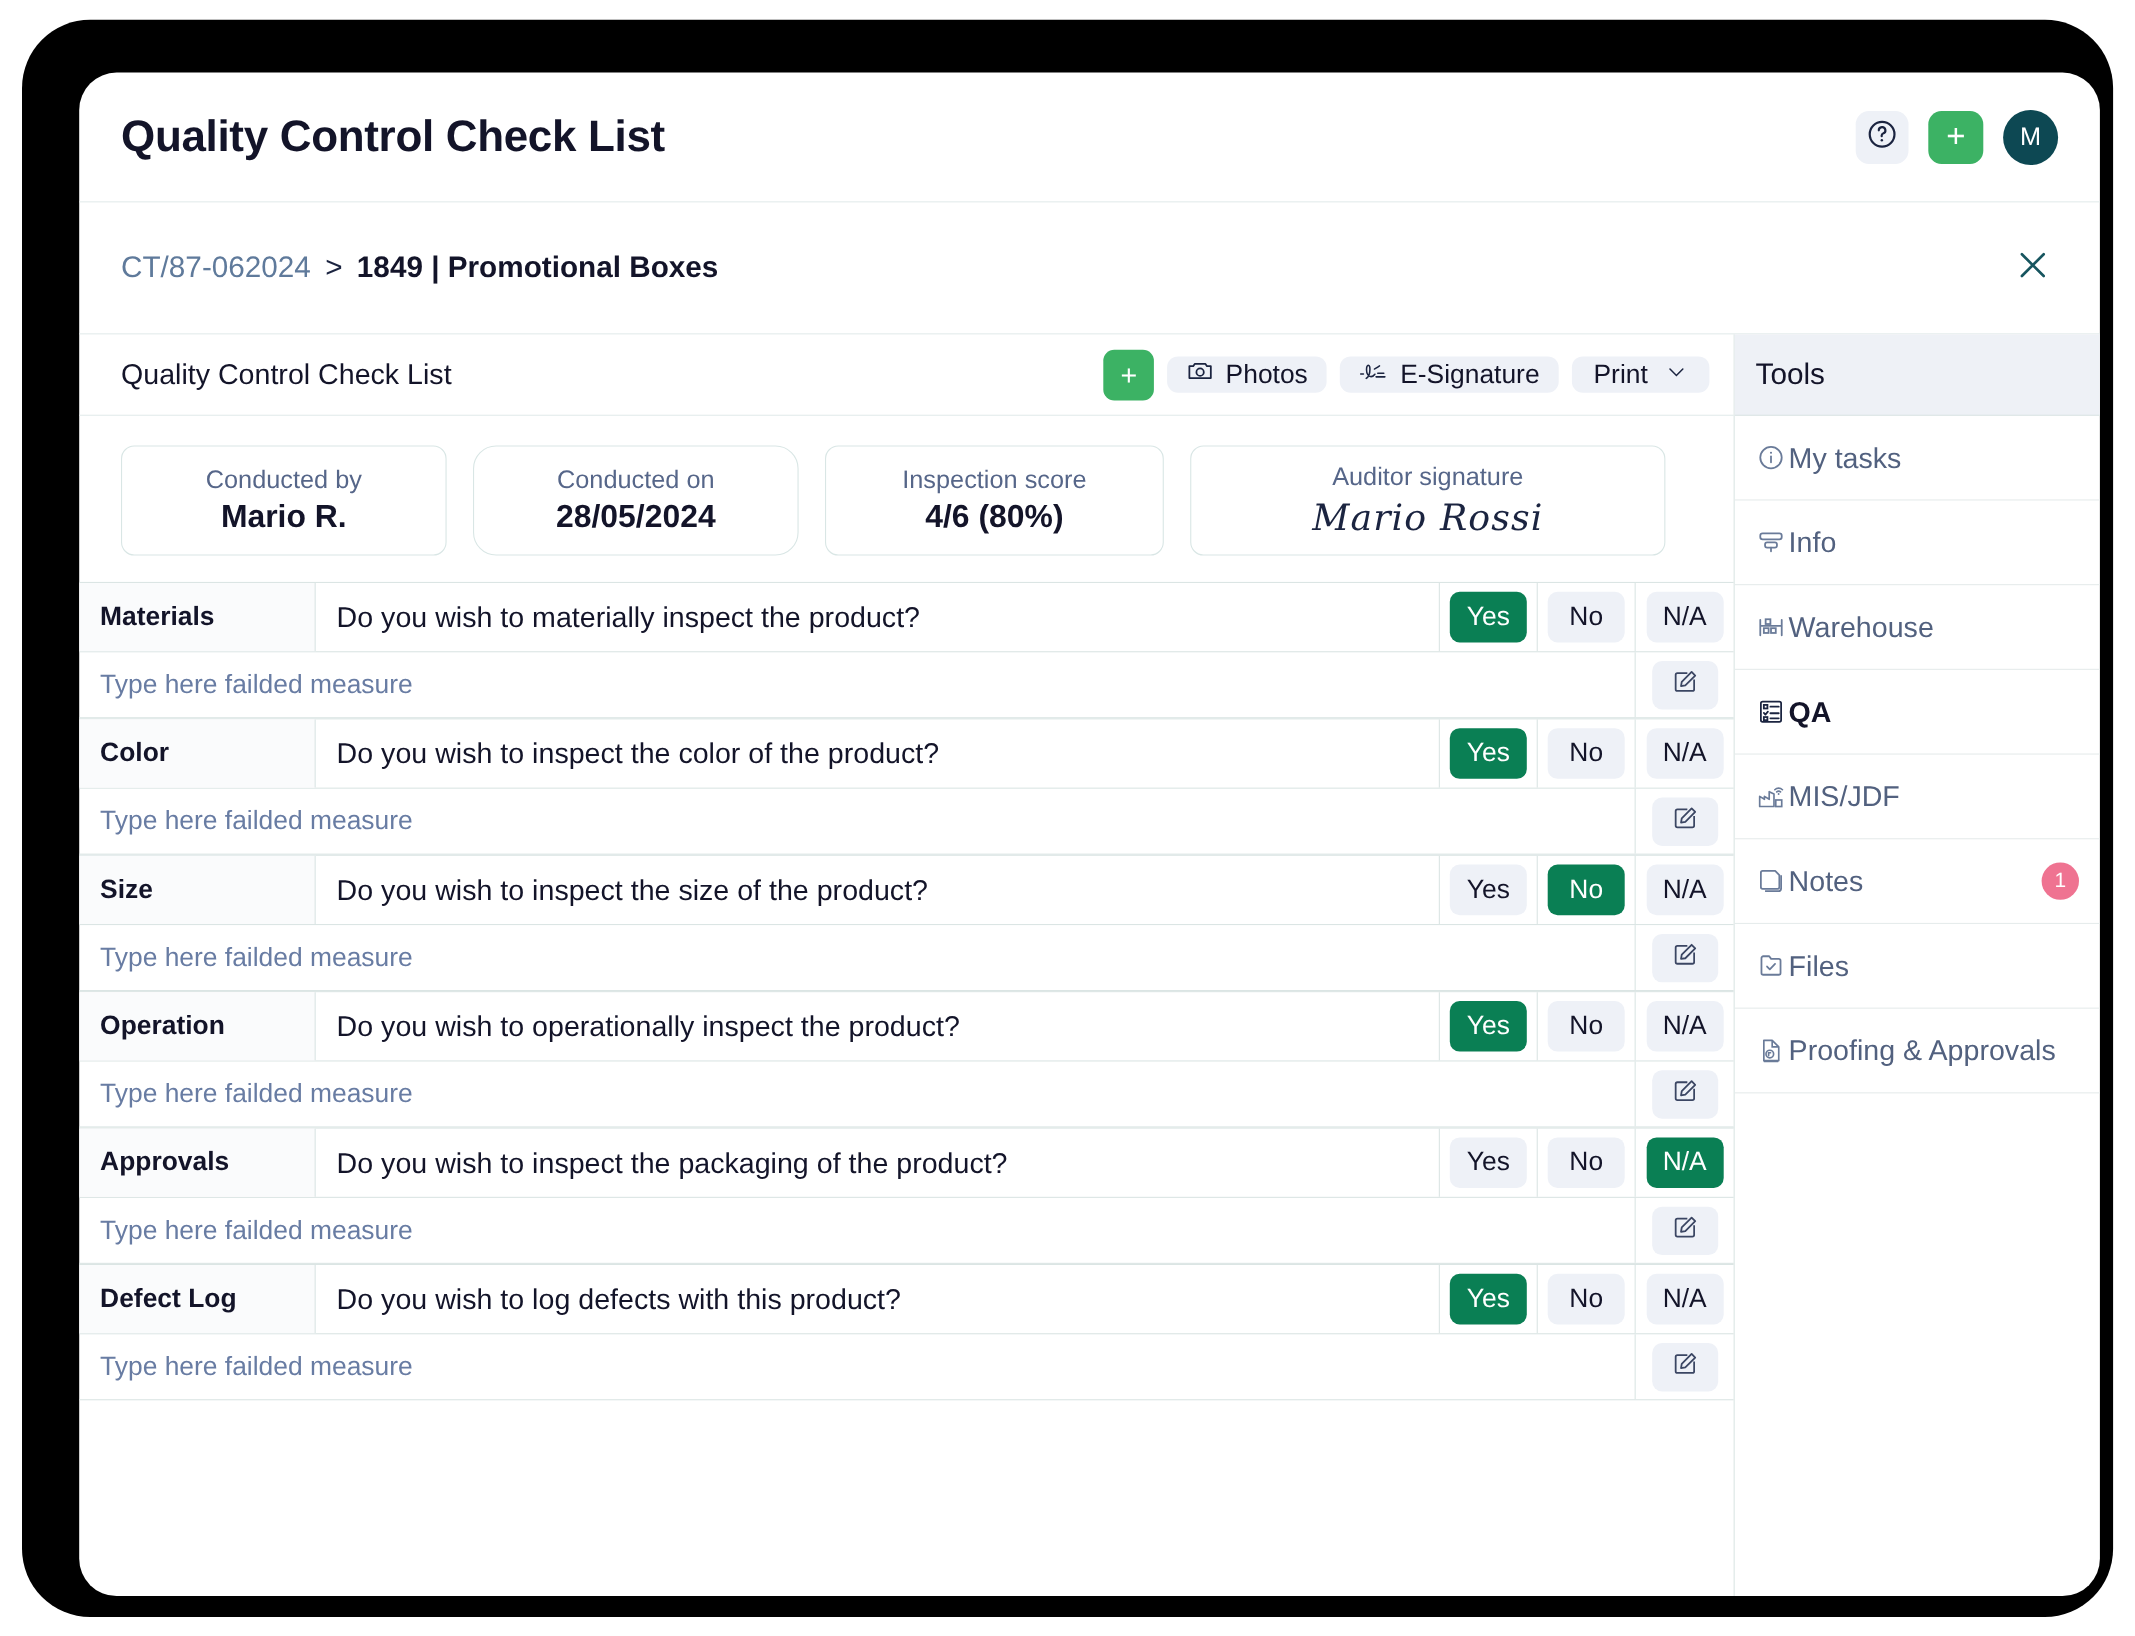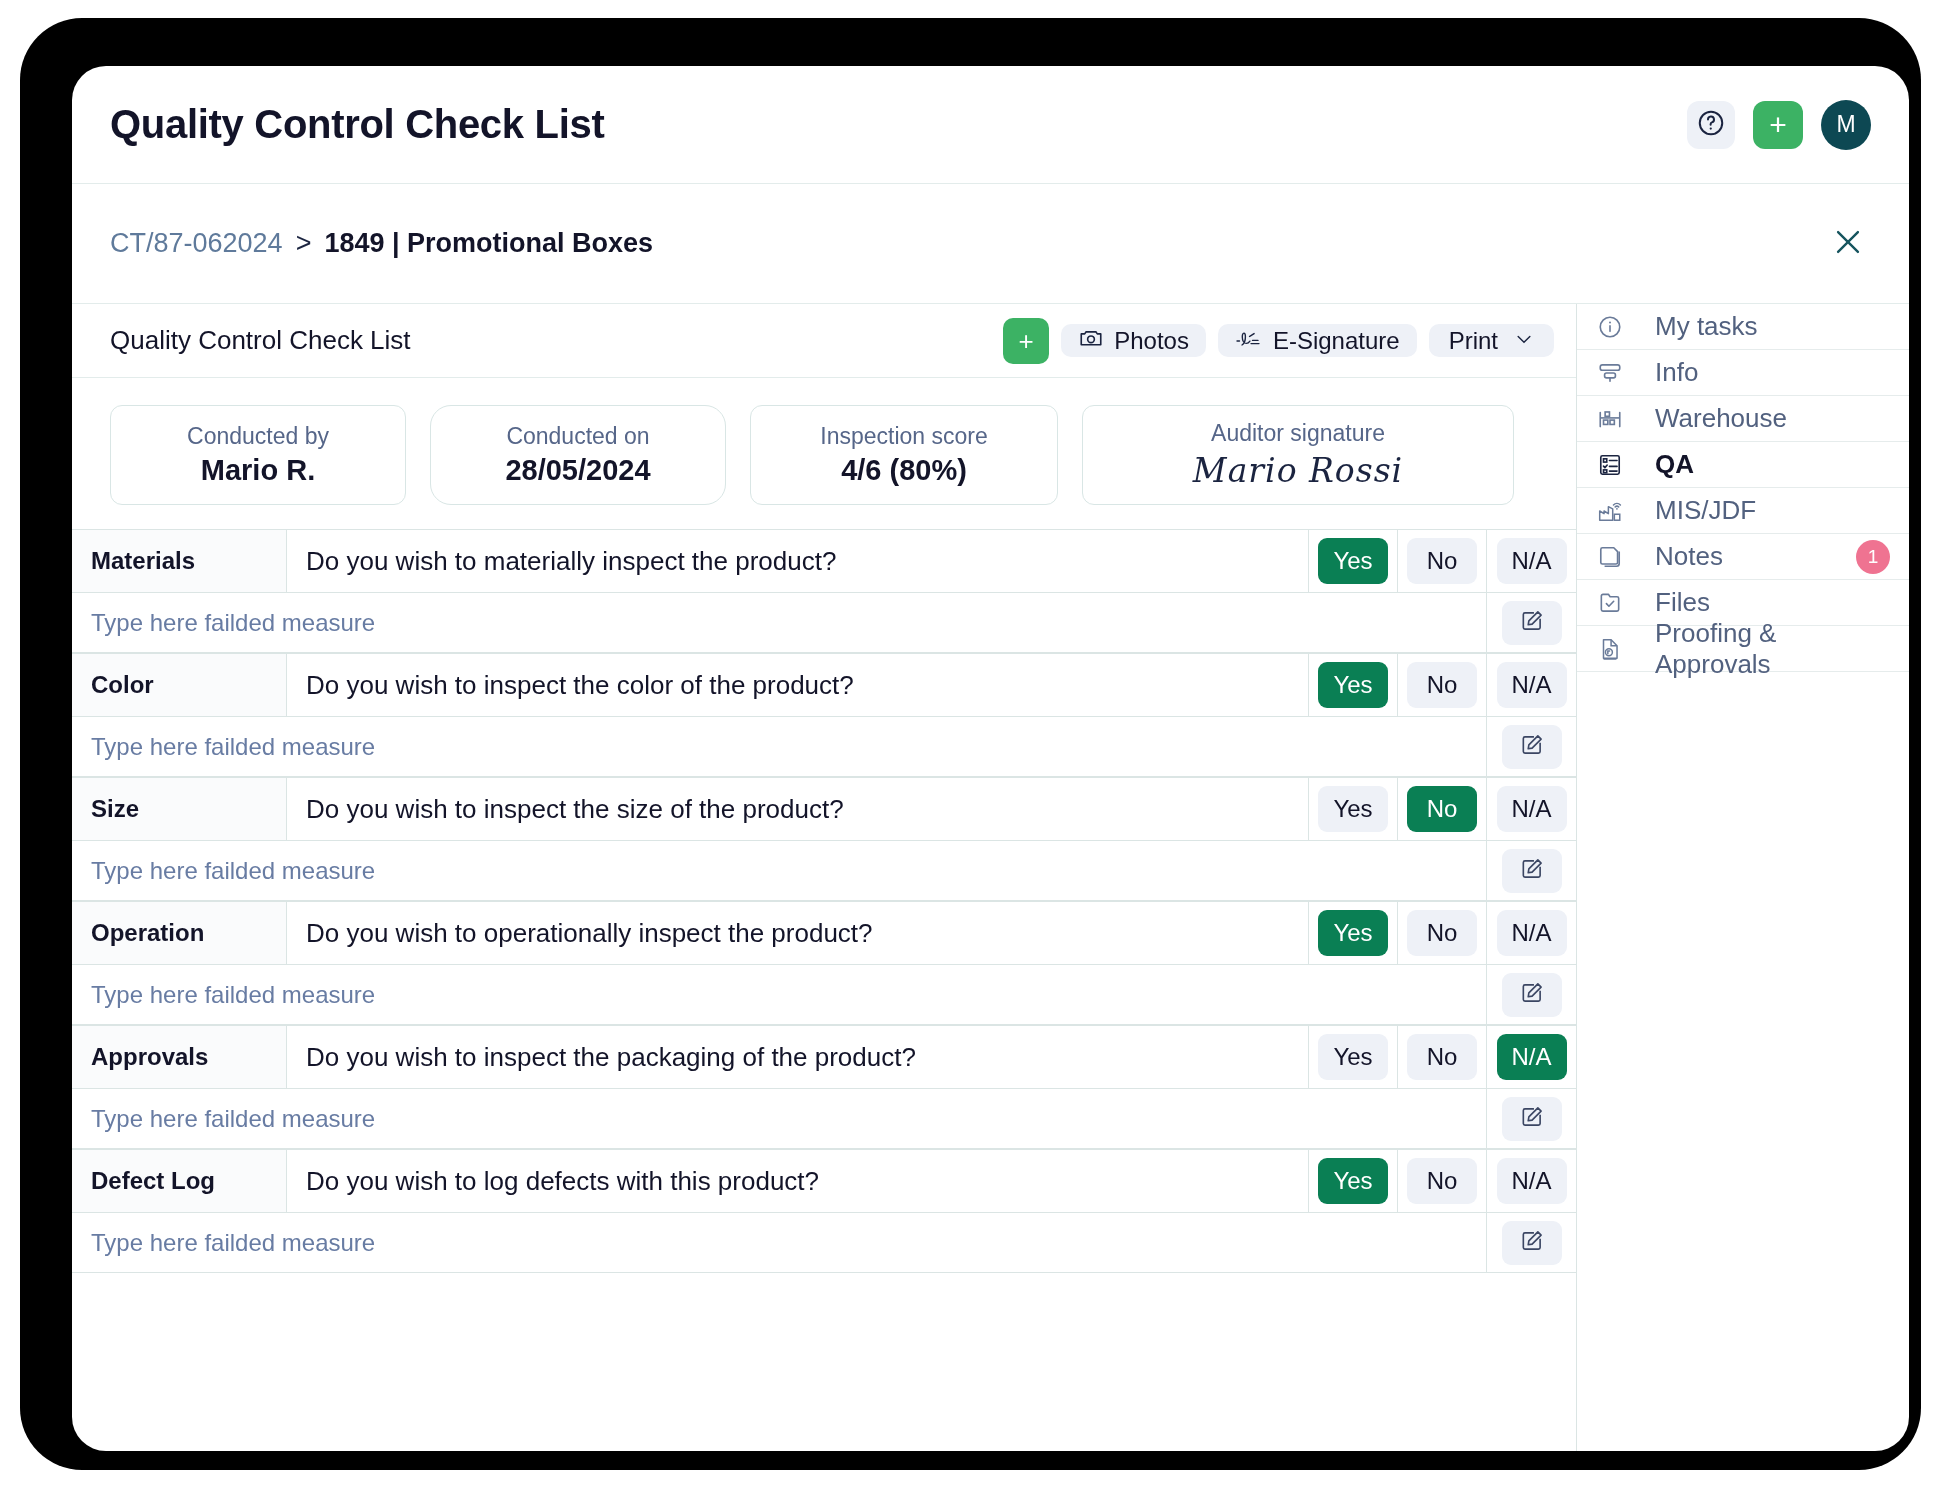--- a/index.html
+++ b/index.html
@@ -306,24 +306,24 @@
     background: #eef1f6;
     display: flex;
     align-items: center;
     padding-left: 19px;
     box-sizing: border-box;
     font-size: 27px;
     color: #131429;
     border-bottom: 1px solid #dbe5e4;
   }
   .side-item {
-    height: 46px;
-    display: flex;
-    align-items: center;
-    gap: 31px;
+    height: 77px;
+    display: flex;
+    align-items: center;
+    gap: 2px;
     padding: 0 19px;
     border-bottom: 1px solid #e6ecec;
     box-sizing: border-box;
     cursor: pointer;
     font-size: 26px;
     color: #52617f;
   }
   .side-item.active {
     color: #131429;
     font-weight: bold;
@@ -586,20 +586,21 @@
                       <path d="M17.4 3.6l3 3-8.3 8.3-3.6.6.6-3.6z" stroke-linejoin="round"></path>
                     </svg></span>
                 </div>
               </div>
             </div>
           </div>
 
       </div>
 
       <div class="side-col">
+        <div class="side-head">Tools</div>
         <div id="tools-host">
             <div class="side-item">
               <span class="s-ico">
                 <svg width="26" height="26" viewBox="0 0 24 24" fill="none" stroke="#6a7b99" stroke-width="1.5">
                   <circle cx="12" cy="12" r="9"></circle>
                   <path d="M12 11v5" stroke-linecap="round"></path>
                   <circle cx="12" cy="7.9" r="0.9" fill="#6a7b99" stroke="none"></circle>
                 </svg>
               </span>
               <span class="side-label">My tasks</span>

